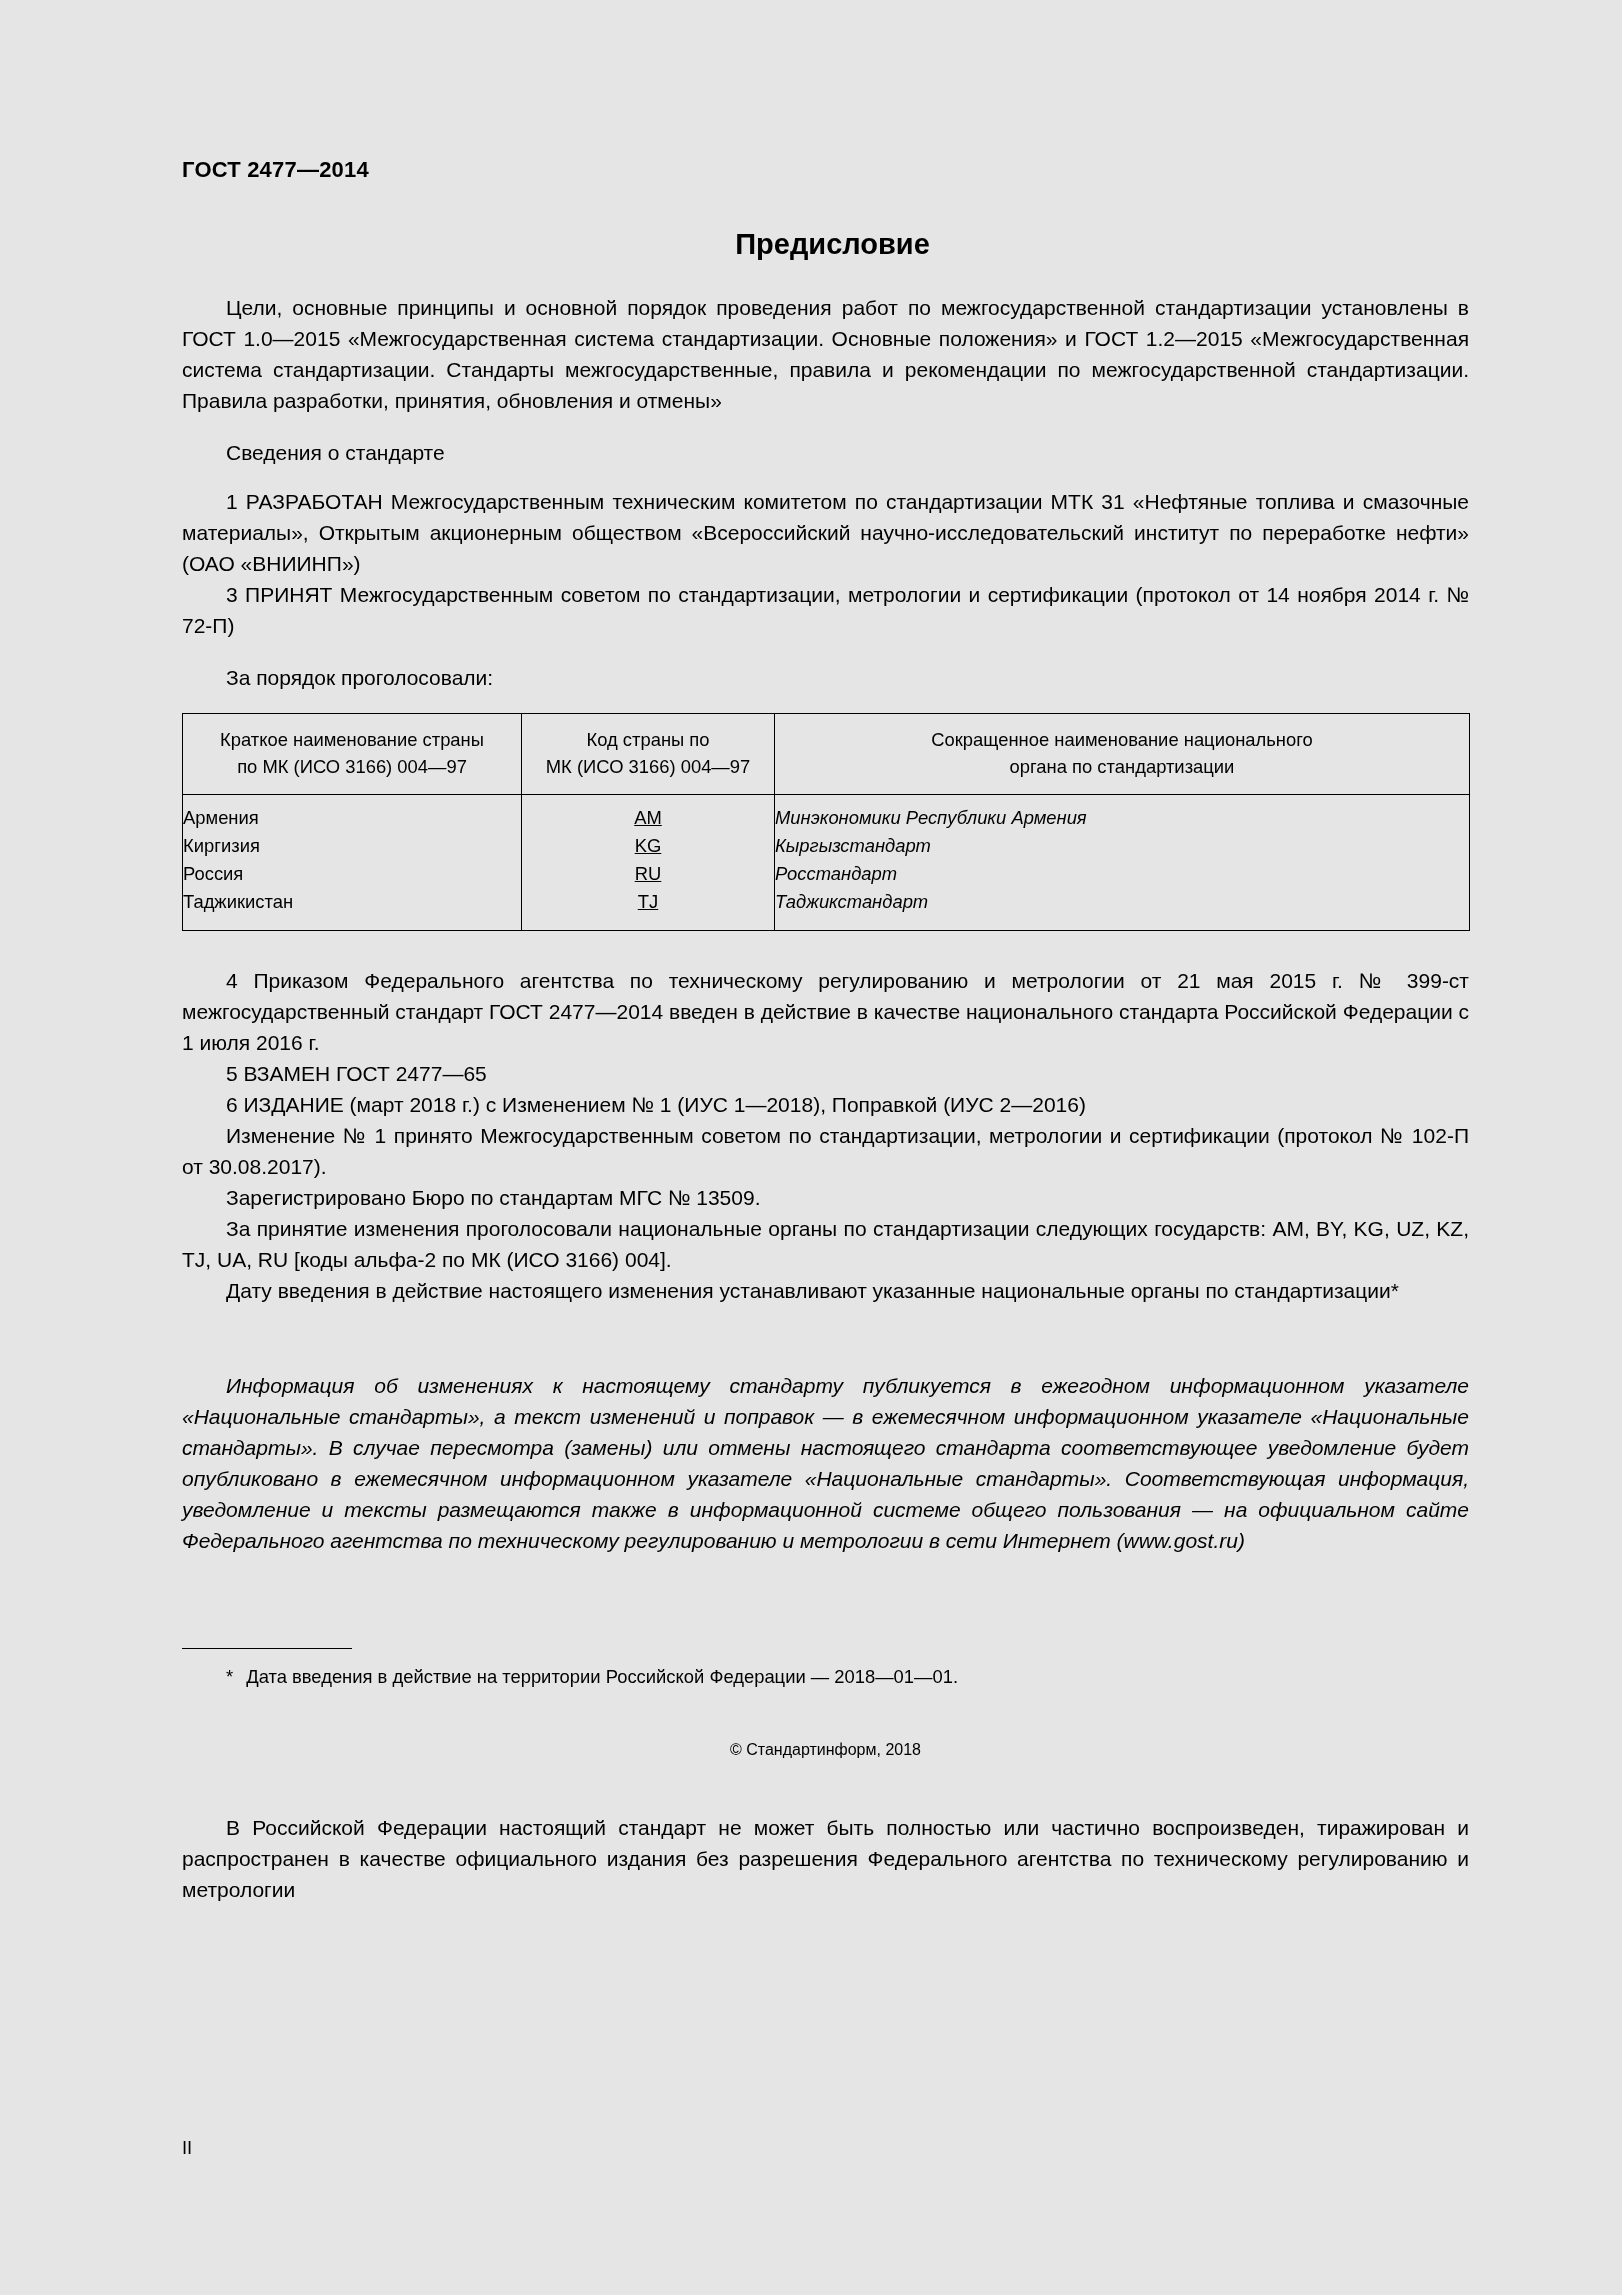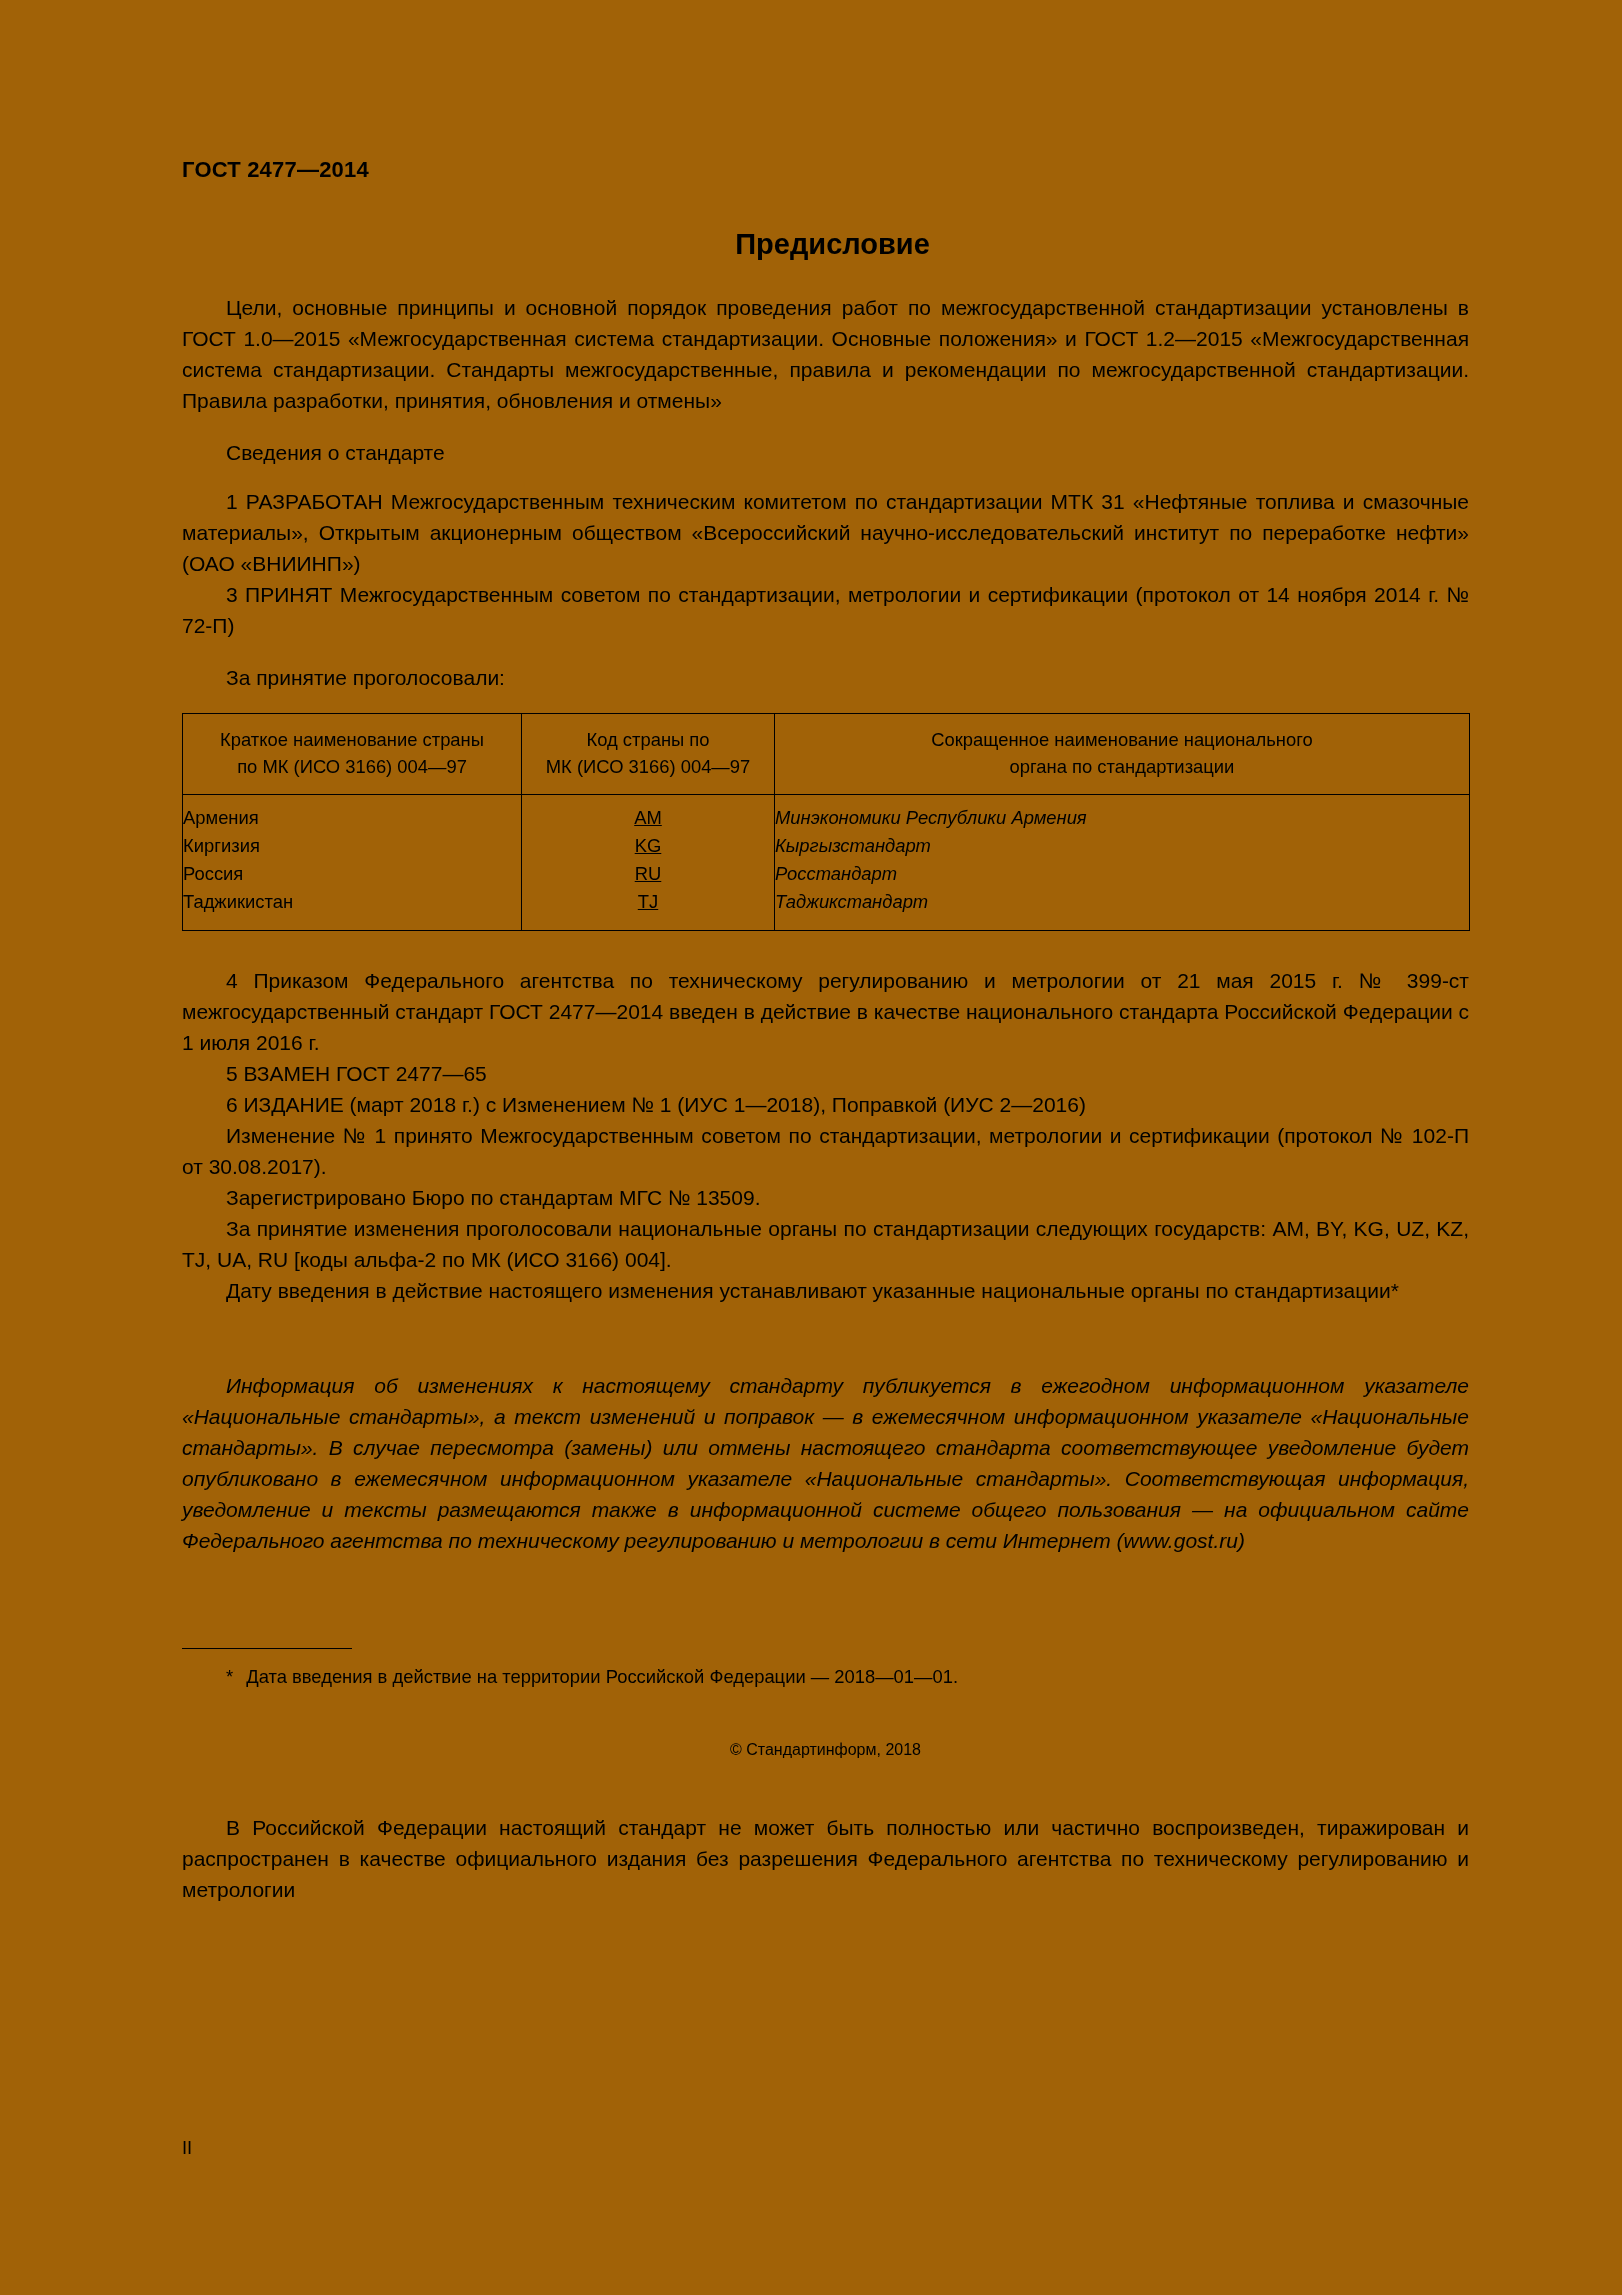--- a/index.html
+++ b/index.html
@@ -9,21 +9,21 @@
     background: #ffffff;
   }
   body {
     font-family: "Liberation Sans", sans-serif;
     color: #000000;
   }
   .page {
     position: relative;
     width: 1623px;
     height: 2295px;
-    background: #a16207;
+    background: #e5e5e5;
     box-sizing: border-box;
     padding: 0;
     overflow: hidden;
   }
   .doc-header {
     position: absolute;
     left: 182px;
     top: 157px;
     font-size: 22px;
     font-weight: bold;
@@ -153,21 +153,21 @@
 
   <div class="body-block">
 
     <p class="just">Цели, основные принципы и основной порядок проведения работ по межгосударственной стандартизации установлены в ГОСТ 1.0—2015 «Межгосударственная система стандартизации. Основные положения» и ГОСТ 1.2—2015 «Межгосударственная система стандартизации. Стандарты межгосударственные, правила и рекомендации по межгосударственной стандартизации. Правила разработки, принятия, обновления и отмены»</p>
 
     <div class="sec-head">Сведения о стандарте</div>
 
     <p class="just">1 РАЗРАБОТАН Межгосударственным техническим комитетом по стандартизации МТК 31 «Нефтяные топлива и смазочные материалы», Открытым акционерным обществом «Всероссийский научно-исследовательский институт по переработке нефти» (ОАО «ВНИИНП»)</p>
     <p class="just">3 ПРИНЯТ Межгосударственным советом по стандартизации, метрологии и сертификации (протокол от 14 ноября 2014 г. № 72-П)</p>
 
-    <div class="vote-line">За принятие проголосовали:</div>
+    <div class="vote-line">За порядок проголосовали:</div>
 
     <table class="votes">
       <colgroup>
         <col class="col1">
           <col class="col2">
           <col class="col3">
       </colgroup>
       <thead>
         <tr>
           <th>

